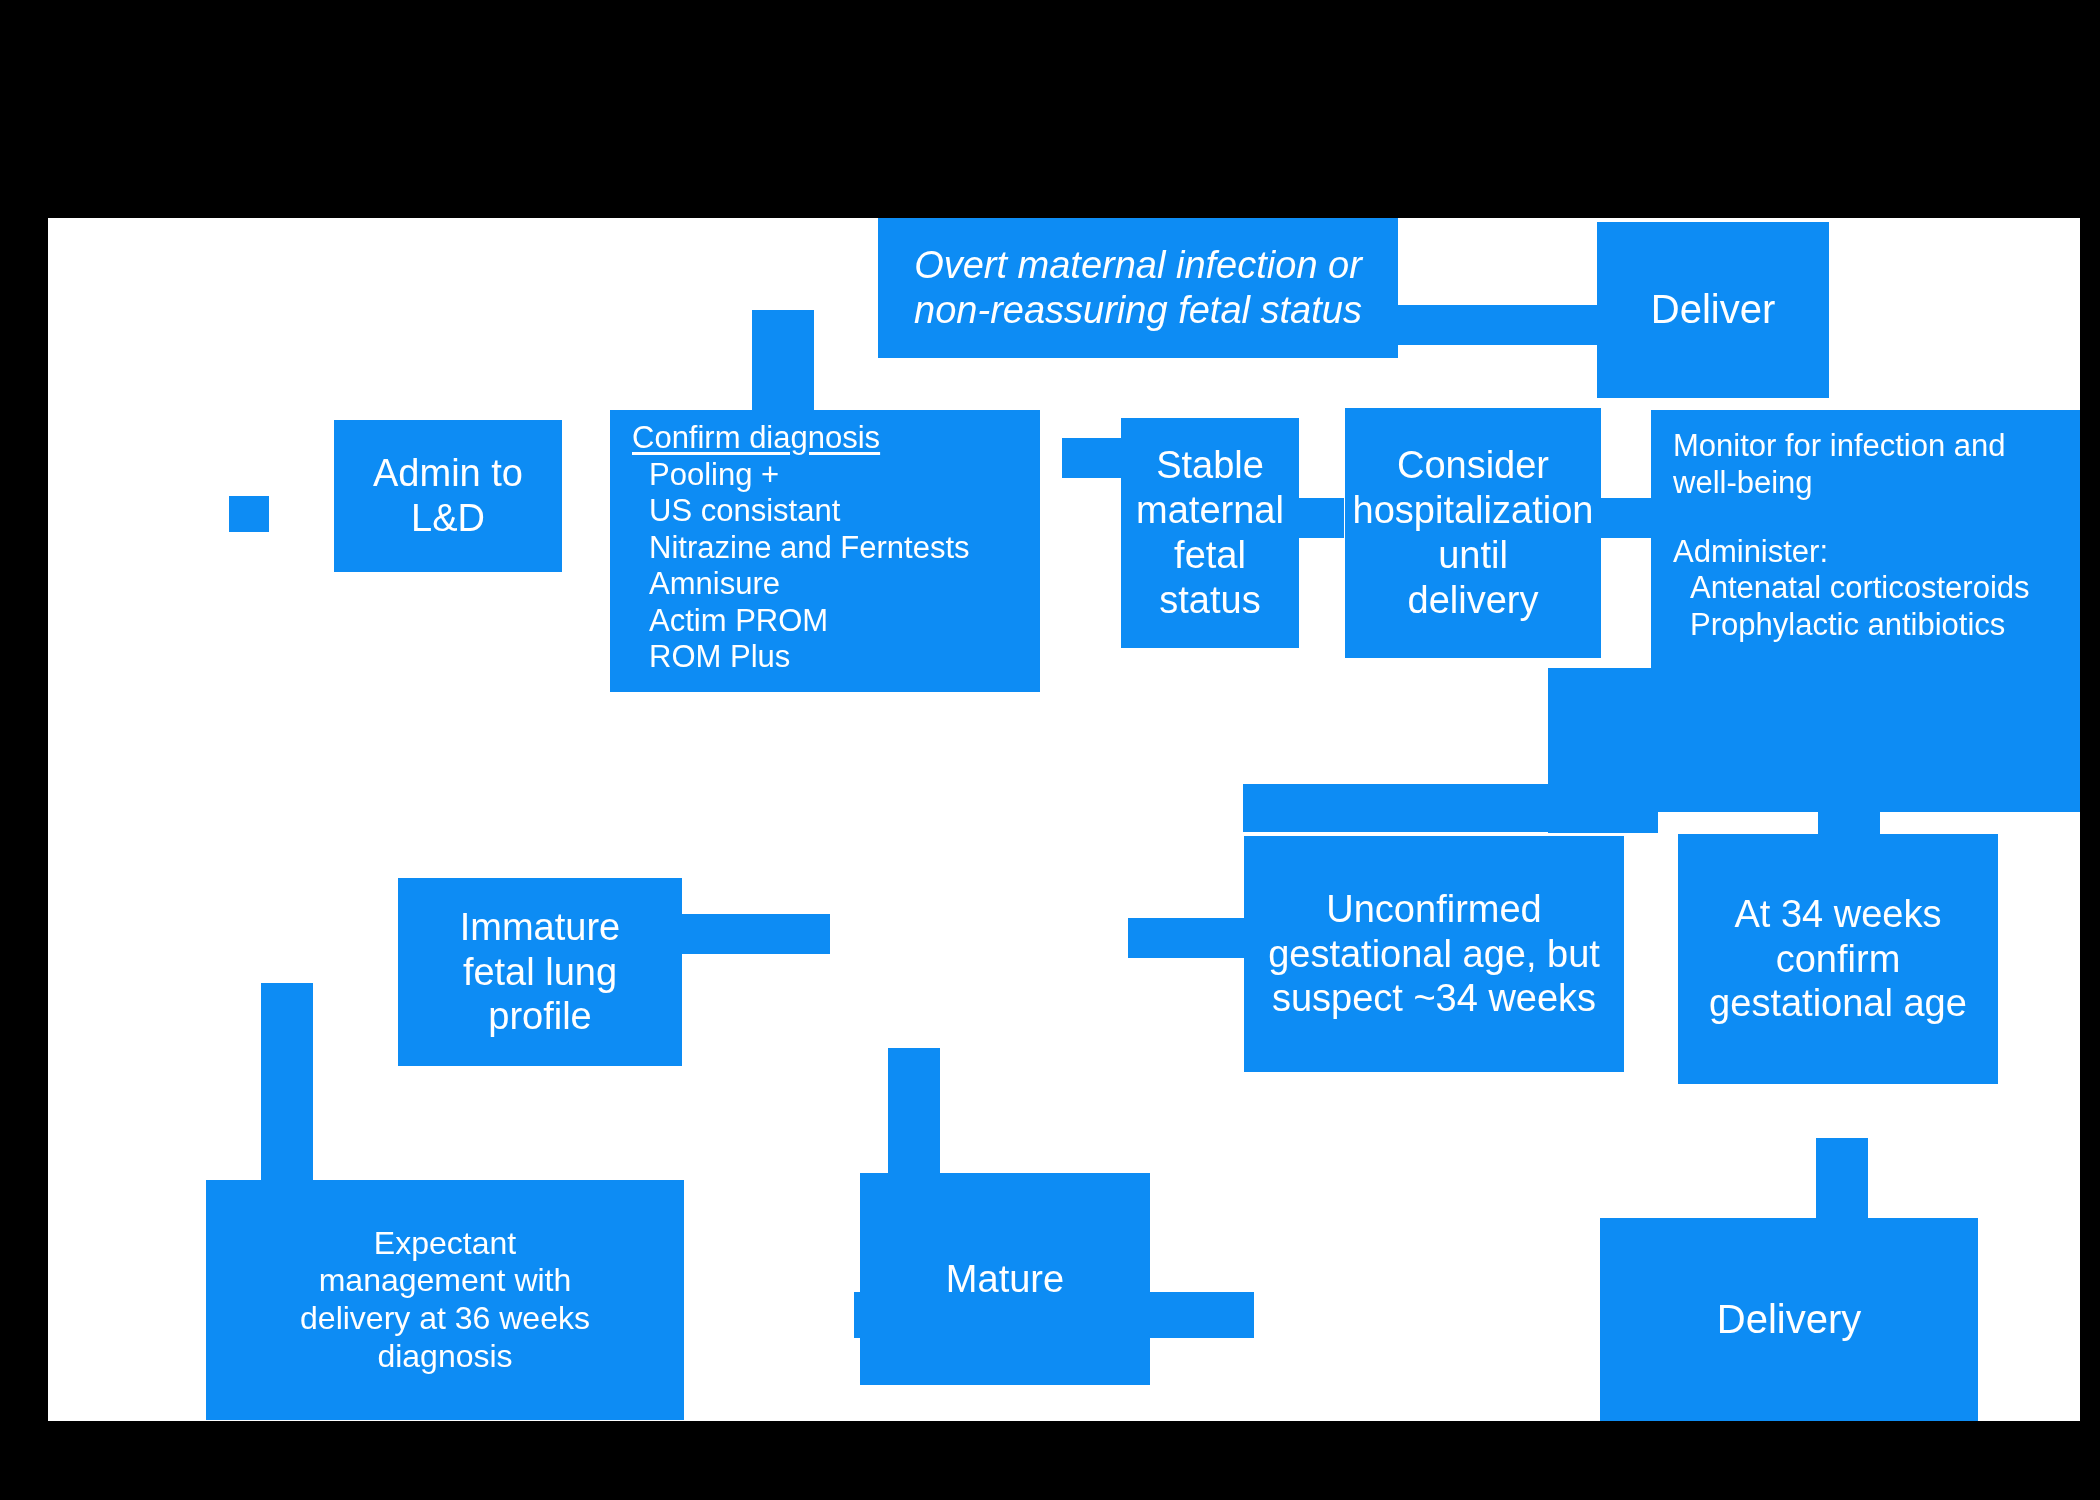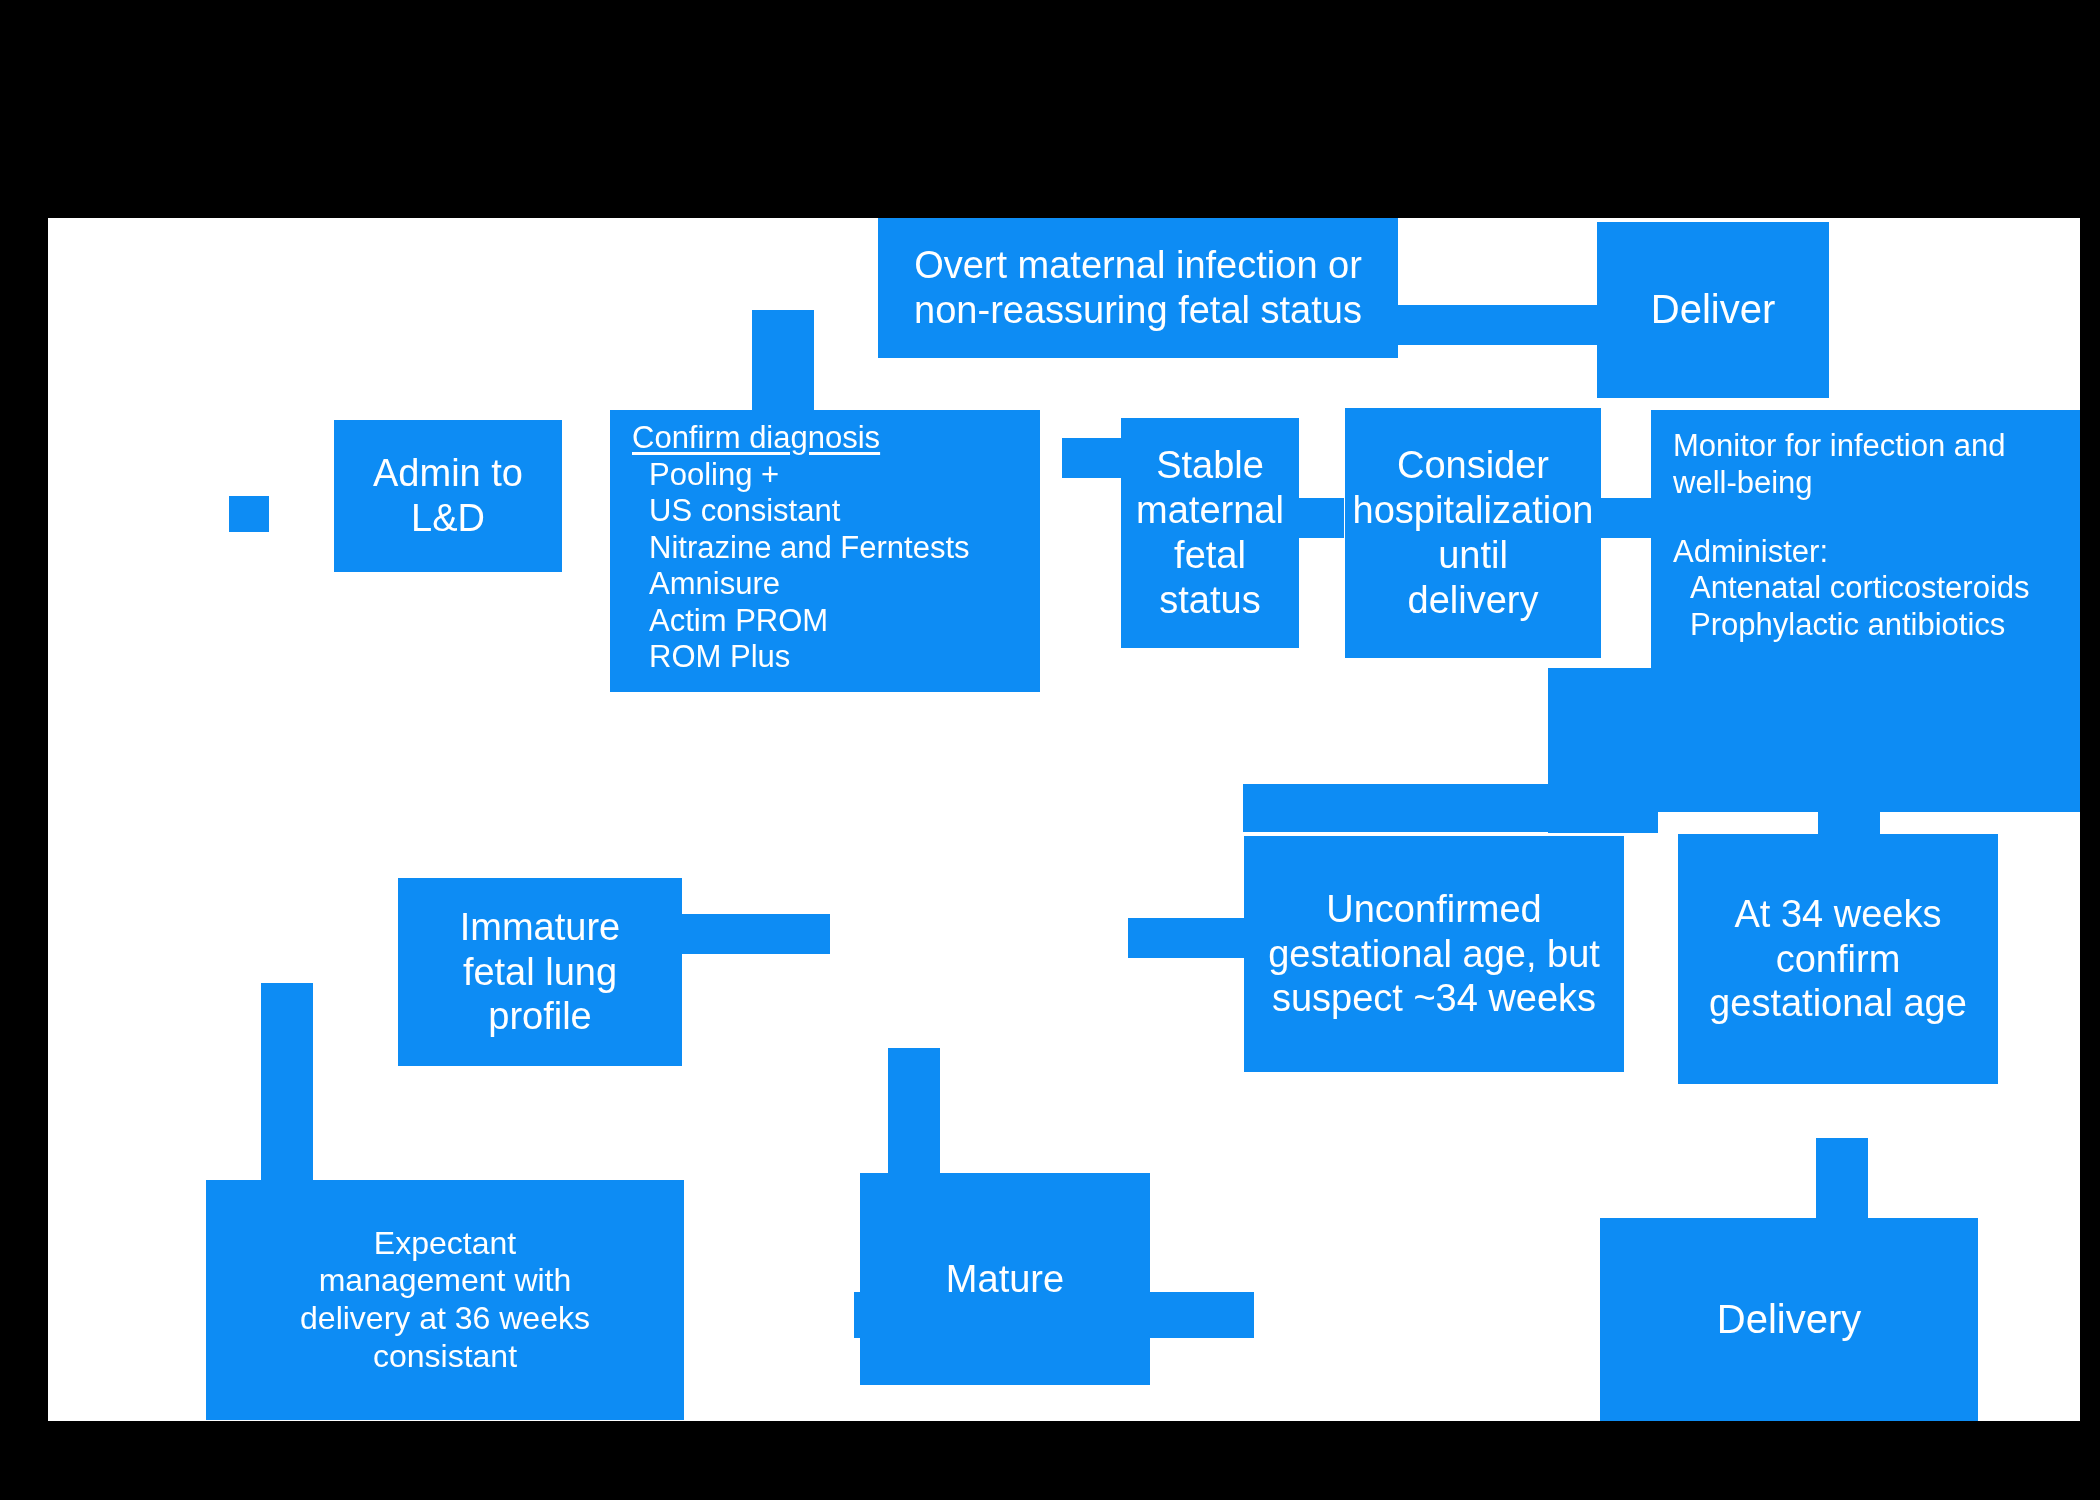--- a/index.html
+++ b/index.html
@@ -109,21 +109,21 @@
     <div class="node left" style="left:562px; top:192px; width:430px; height:282px; font-size:31px; padding:10px 0 10px 22px; justify-content:flex-start;">
       <span class="blockline heading-underline">Confirm diagnosis</span>
       <span class="sublist">Pooling +</span>
       <span class="sublist">US consistant</span>
       <span class="sublist">Nitrazine and Ferntests</span>
       <span class="sublist">Amnisure</span>
       <span class="sublist">Actim PROM</span>
       <span class="sublist">ROM Plus</span>
     </div>
 
-    <div class="node center" style="left:830px; top:0px; width:520px; height:140px; font-size:38px; padding:4px 10px;">
+    <div class="node center" style="left:830px; top:0px; width:520px; height:140px; font-size:38px; padding:4px 10px;font-style:italic;">
       <span class="blockline">Overt maternal infection or</span>
       <span class="blockline">non-reassuring fetal status</span>
     </div>
 
     <div class="node center" style="left:1549px; top:4px; width:232px; height:176px; font-size:40px; padding:0 8px;">
       <span class="blockline">Deliver</span>
     </div>
 
     <div class="node center" style="left:1073px; top:200px; width:178px; height:230px; font-size:38px; padding:0 6px;">
       <span class="blockline">Stable</span>
@@ -164,21 +164,21 @@
     <div class="node center" style="left:350px; top:660px; width:284px; height:188px; font-size:38px; padding:0 6px;">
       <span class="blockline">Immature</span>
       <span class="blockline">fetal lung</span>
       <span class="blockline">profile</span>
     </div>
 
     <div class="node center" style="left:158px; top:962px; width:478px; height:240px; font-size:32px; padding:0 6px;">
       <span class="blockline">Expectant</span>
       <span class="blockline">management with</span>
       <span class="blockline">delivery at 36 weeks</span>
-      <span class="blockline">consistant</span>
+      <span class="blockline">diagnosis</span>
     </div>
 
     <div class="node center" style="left:812px; top:955px; width:290px; height:212px; font-size:38px; padding:0 6px;">
       <span class="blockline">Mature</span>
     </div>
 
     <div class="node center" style="left:1552px; top:1000px; width:378px; height:203px; font-size:40px; padding:0 6px;">
       <span class="blockline">Delivery</span>
     </div>
 

